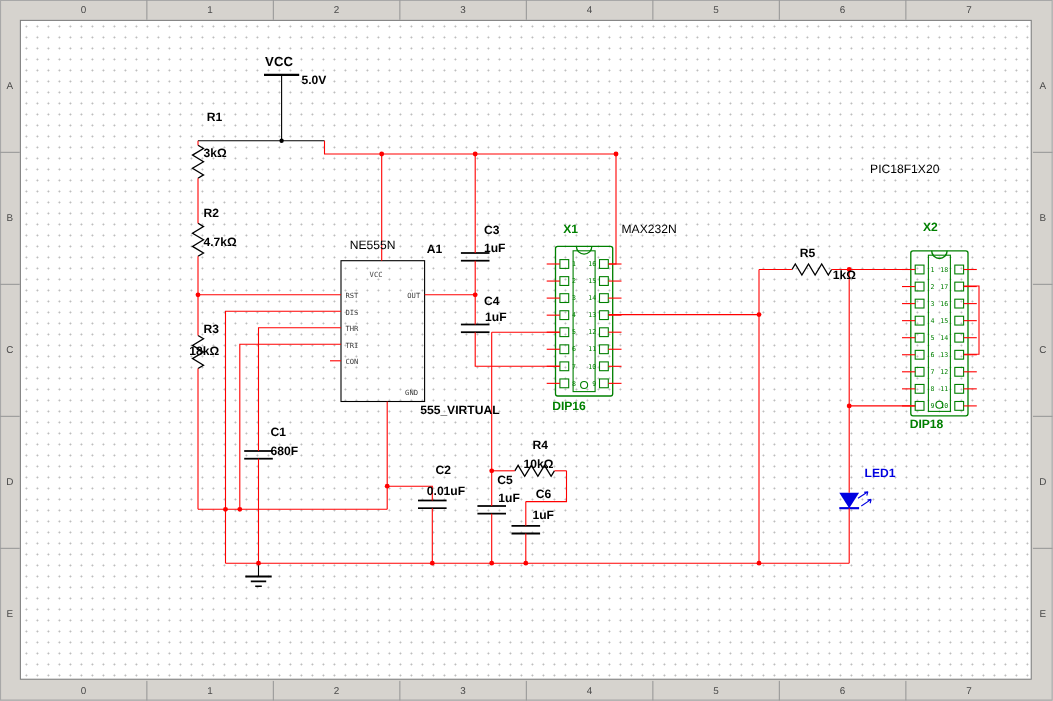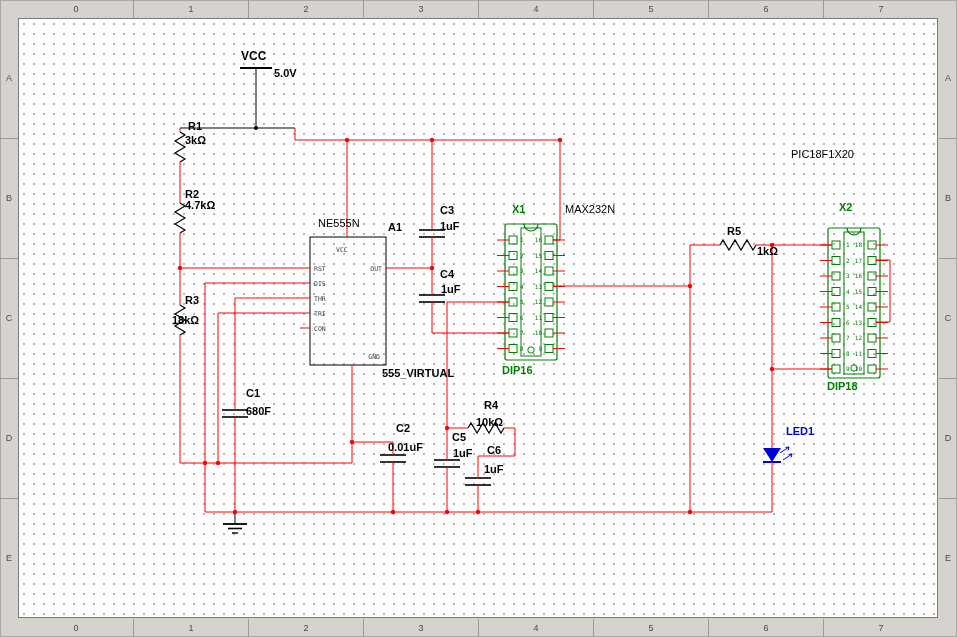--- a/index.html
+++ b/index.html
@@ -336,24 +336,24 @@
         <line x1="820" y1="369" x2="832" y2="369" stroke="#ff0000" stroke-width="1"></line>
         <line x1="876" y1="369" x2="888" y2="369" stroke="#ff0000" stroke-width="1"></line>
         <text x="846" y="371" font-size="6" fill="#008000">9</text>
         <text x="862" y="371" font-size="6" fill="#008000" text-anchor="end">10</text>
       </g>
     </svg>
 
   <div class="lbl big" style="left:241px;top:50px">VCC</div>
   <div class="lbl" style="left:274px;top:68px">5.0V</div>
 
-  <div class="lbl" style="left:188px;top:121px">R1</div>
+  <div class="lbl" style="left:188px;top:102px">R1</div>
   <div class="lbl" style="left:185px;top:135px">3kΩ</div>
   <div class="lbl" style="left:185px;top:189px">R2</div>
-  <div class="lbl" style="left:185px;top:200px">4.7kΩ</div>
+  <div class="lbl" style="left:185px;top:216px">4.7kΩ</div>
   <div class="lbl" style="left:185px;top:295px">R3</div>
   <div class="lbl" style="left:172px;top:315px">18kΩ</div>
 
   <div class="lbl plain" style="left:318px;top:218px">NE555N</div>
   <div class="lbl" style="left:388px;top:222px">A1</div>
   <div class="lbl" style="left:382px;top:368px">555_VIRTUAL</div>
 
   <div class="lbl" style="left:246px;top:388px">C1</div>
   <div class="lbl" style="left:246px;top:406px">680F</div>
   <div class="lbl" style="left:396px;top:423px">C2</div>

